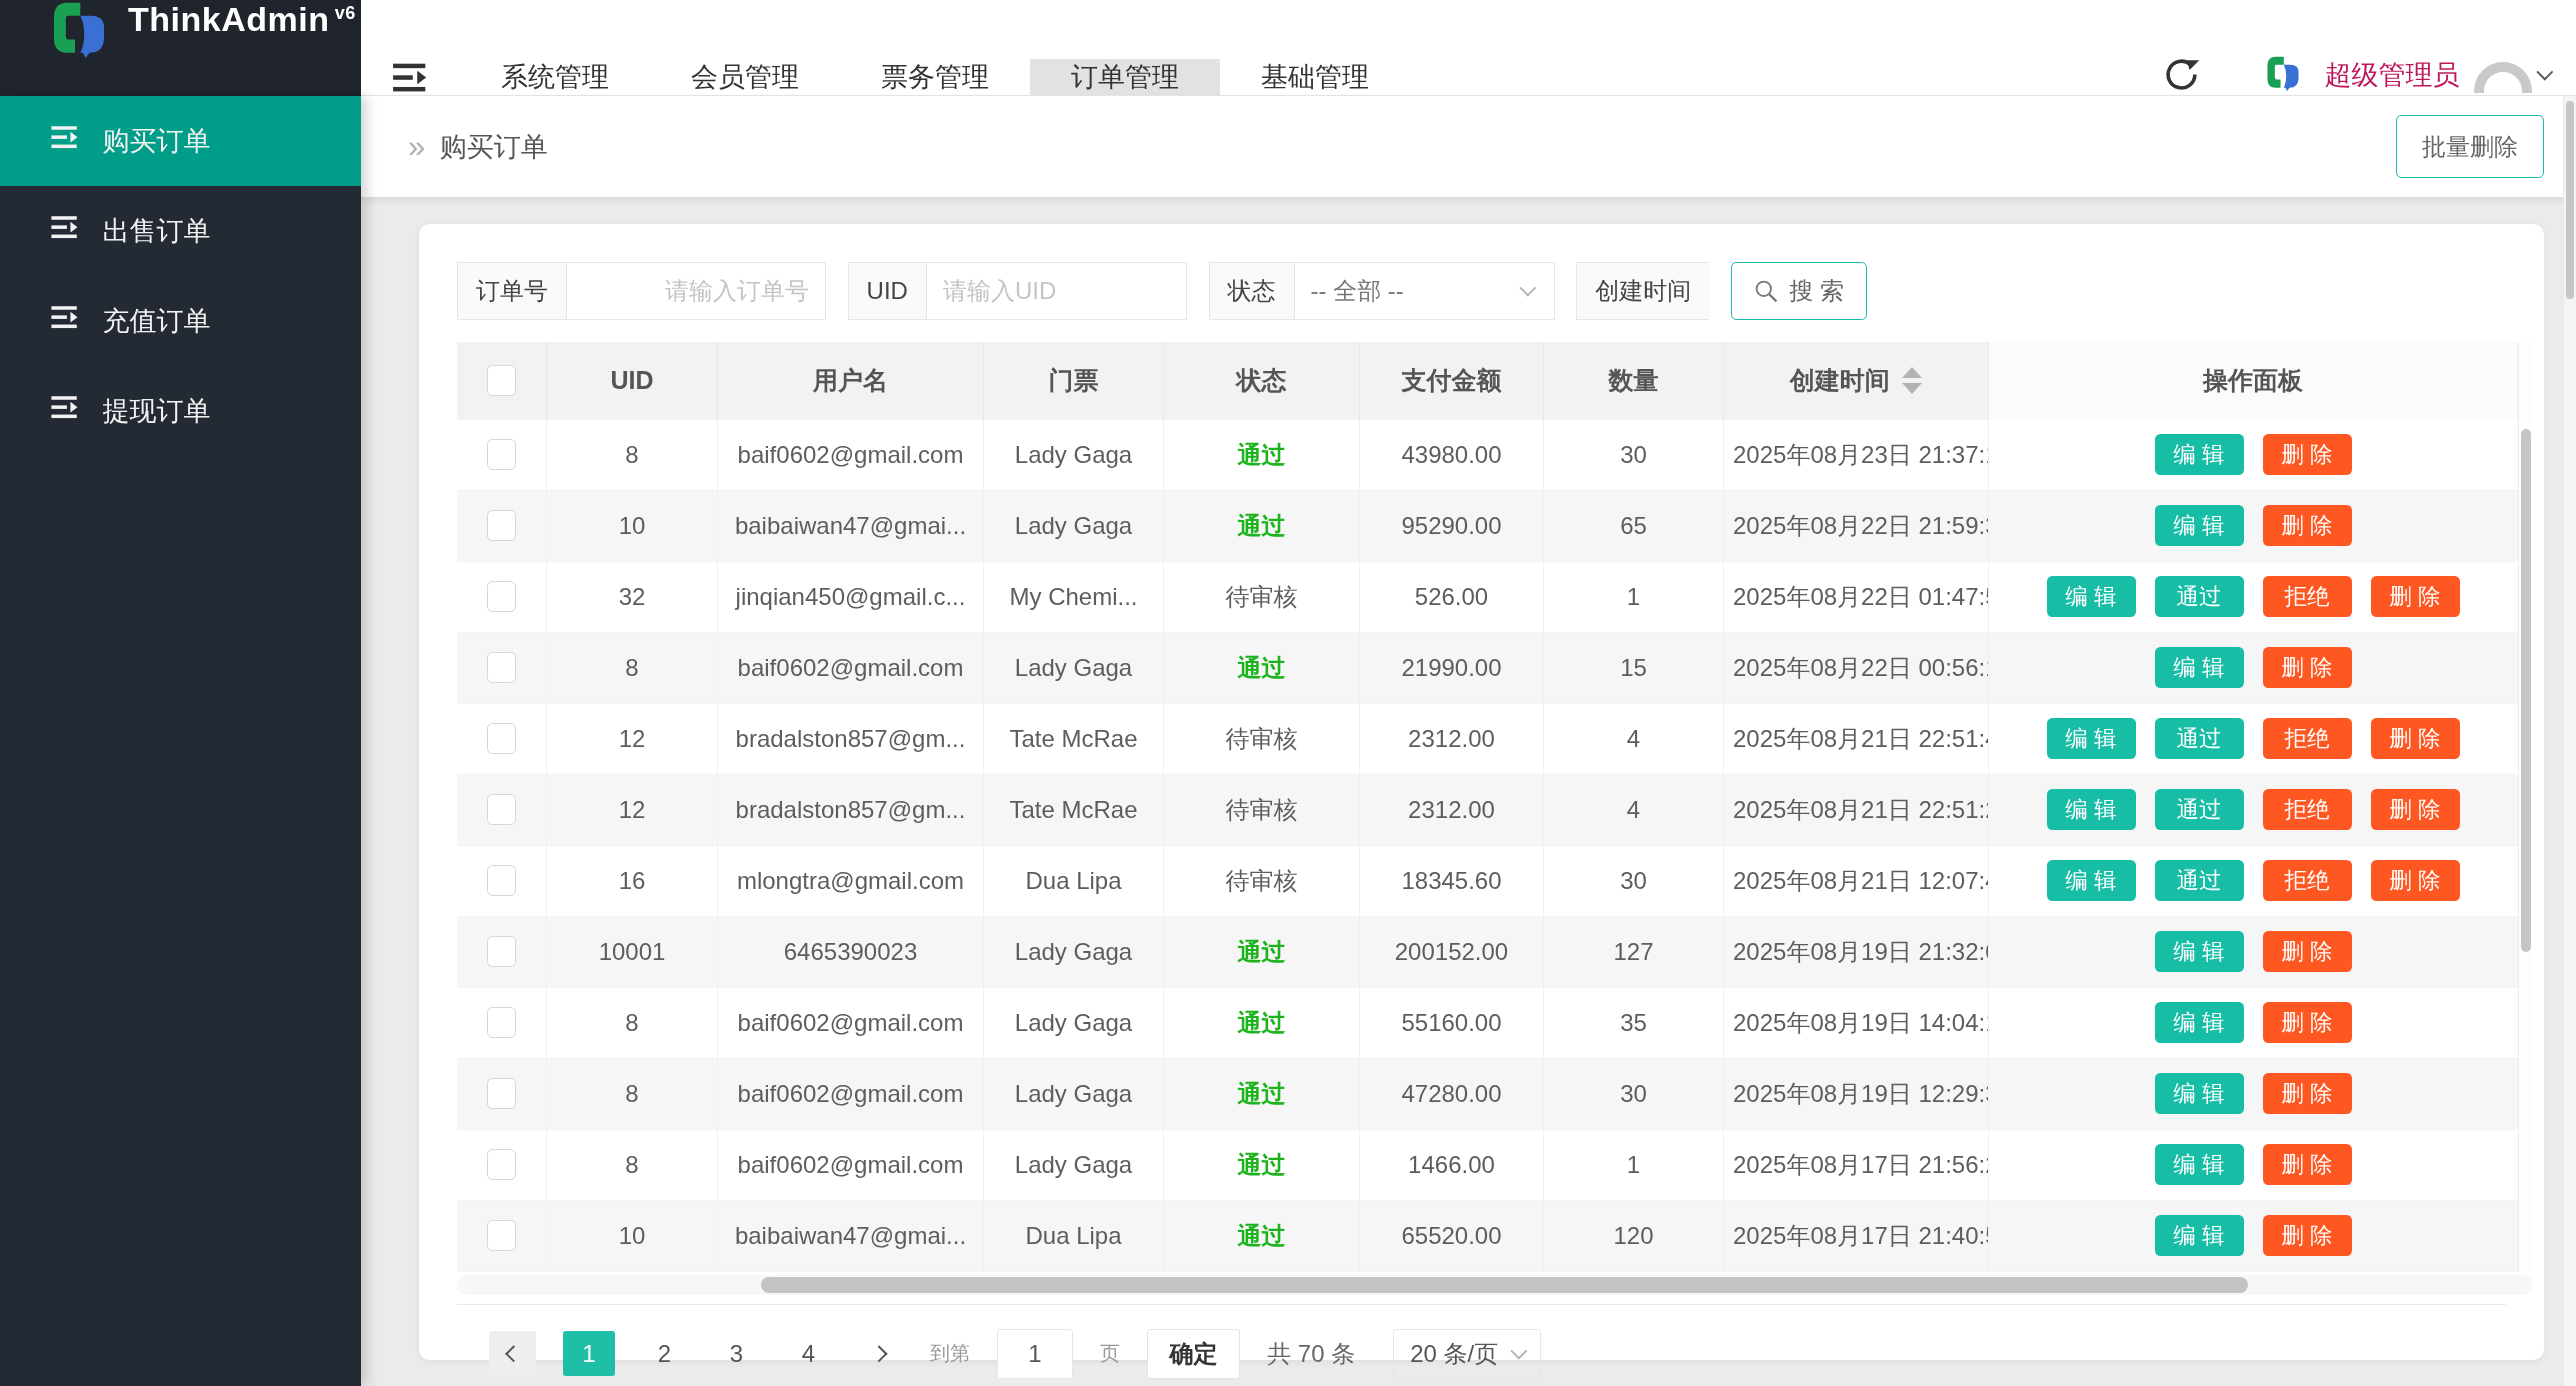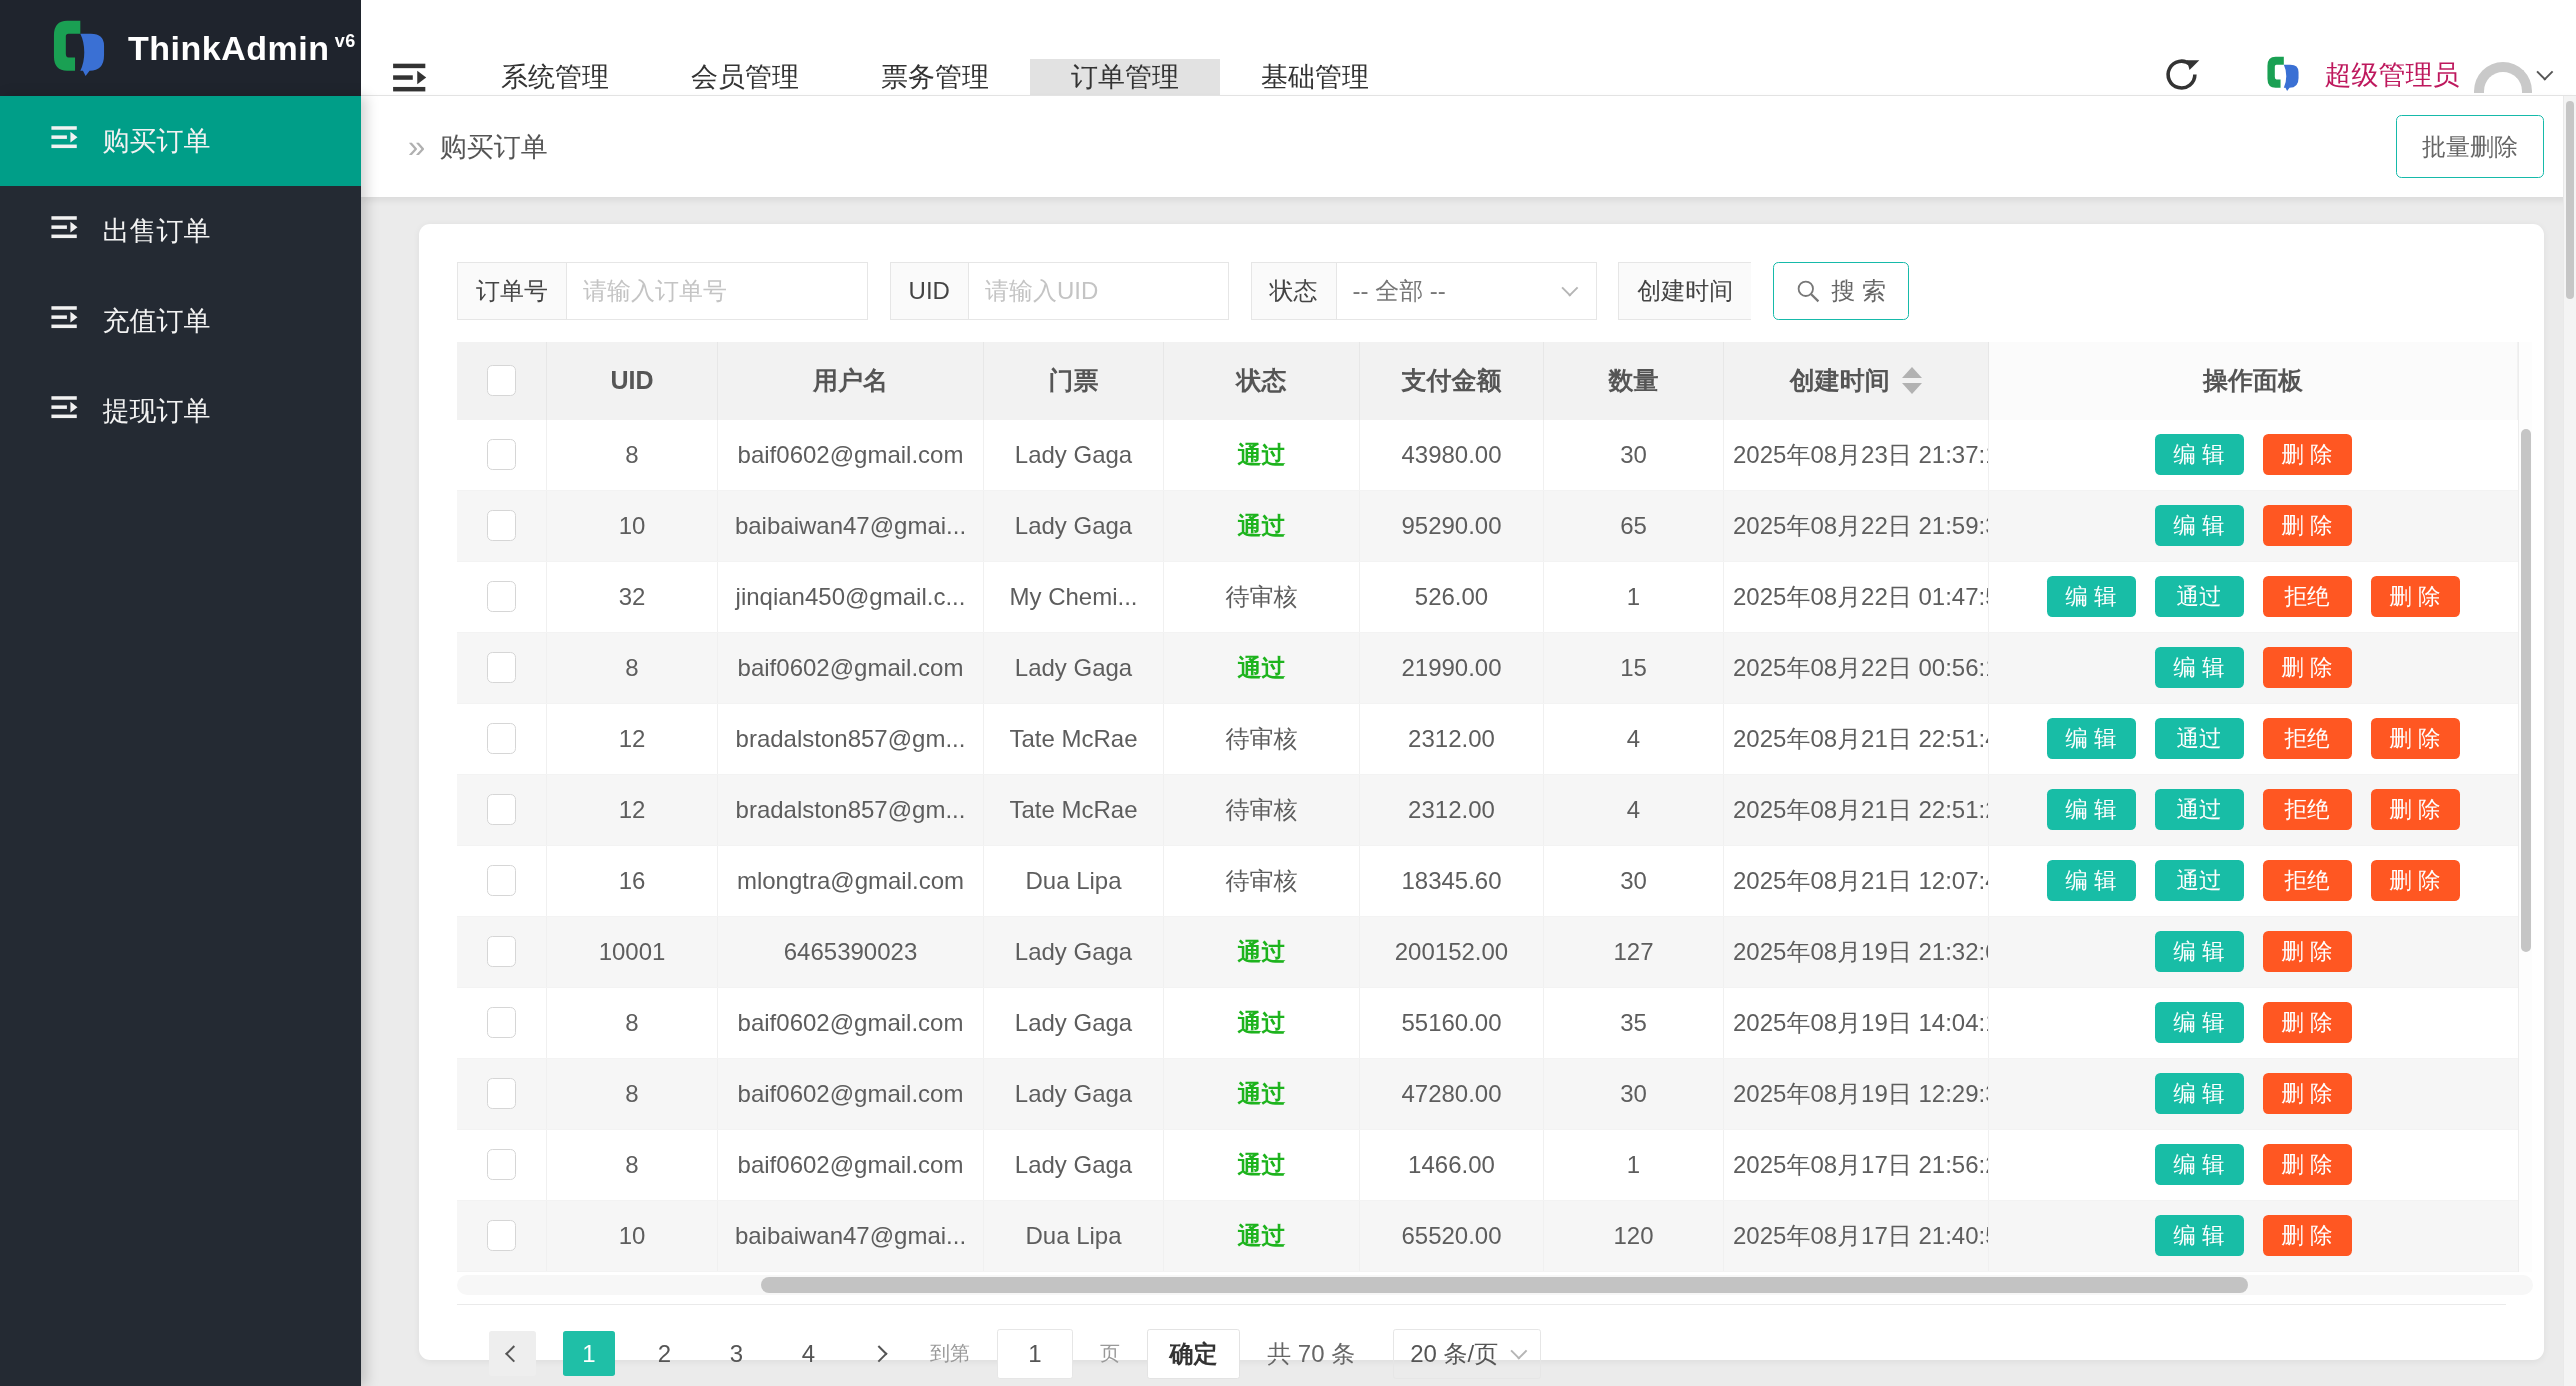--- a/index.html
+++ b/index.html
@@ -1,21 +1,21 @@
 <!DOCTYPE html>
 <html style="font-size:14.4px"><head>
 <meta charset="utf-8">
 <style>
   * { margin:0; padding:0; box-sizing:border-box; }
   html,body { width:2576px; height:1386px; overflow:hidden; }
   body { font-family:"Liberation Sans","DejaVu Sans",sans-serif; background:#ebebeb; color:#555; position:relative; }
 
   
   .app-header { position:absolute; top:0; left:0; width:2576px; height:96px; display:flex; }
-  .logo-block { width:361px; height:96px; background:#1f242d; display:flex; align-items:center; padding-left:50px; gap:20px; flex:none; }
+  .logo-block { width:361px; height:96px; background:#1f242d; display:flex; padding-left:50px; gap:20px; flex:none; }
   .logo-mark { flex:none; }
   .brand { color:#fff; font-size:34px; font-weight:bold; letter-spacing:0.5px; }
   .brand sup { font-size:18px; font-weight:bold; margin-left:5.4px; }
   .header-right { flex:1; background:#fff; border-bottom:0.9px solid #e6e6e6; display:flex; align-items:flex-end; }
   .nav-toggle { width:99px; display:flex; align-items:center; justify-content:center; cursor:pointer; }
   .top-nav { display:flex; align-items:stretch; }
   .nav-item { display:flex; align-items:center; padding:0 41px; font-size:27px; color:#333; cursor:pointer; }
   .nav-item.active { background:#e2e2e2; }
   .header-spacer { flex:1; }
   .user-zone { display:flex; align-items:center; gap:23.4px; padding-right:25px; }
@@ -199,21 +199,21 @@
     <span class="crumb-title">购买订单</span>
     <span class="bar-spacer"></span>
     <button class="btn-outline-teal">批量删除</button>
   </div>
 
   <div class="card">
 
     <div class="filter-row">
       <div class="filter-group">
         <span class="filter-label">订单号</span>
-        <input class="filter-input" style="width: 302px;" placeholder="请输入订单号">
+        <input class="filter-input" style="width: 260px; text-align: right;" placeholder="请输入订单号">
       </div>
       <div class="filter-group">
         <span class="filter-label">UID</span>
         <input class="filter-input" style="width: 261px;" placeholder="请输入UID">
       </div>
       <div class="filter-group">
         <span class="filter-label">状态</span>
         <span class="filter-select" style="width:261px">
           <span>-- 全部 --</span>
           <span class="sel-chev"></span>

